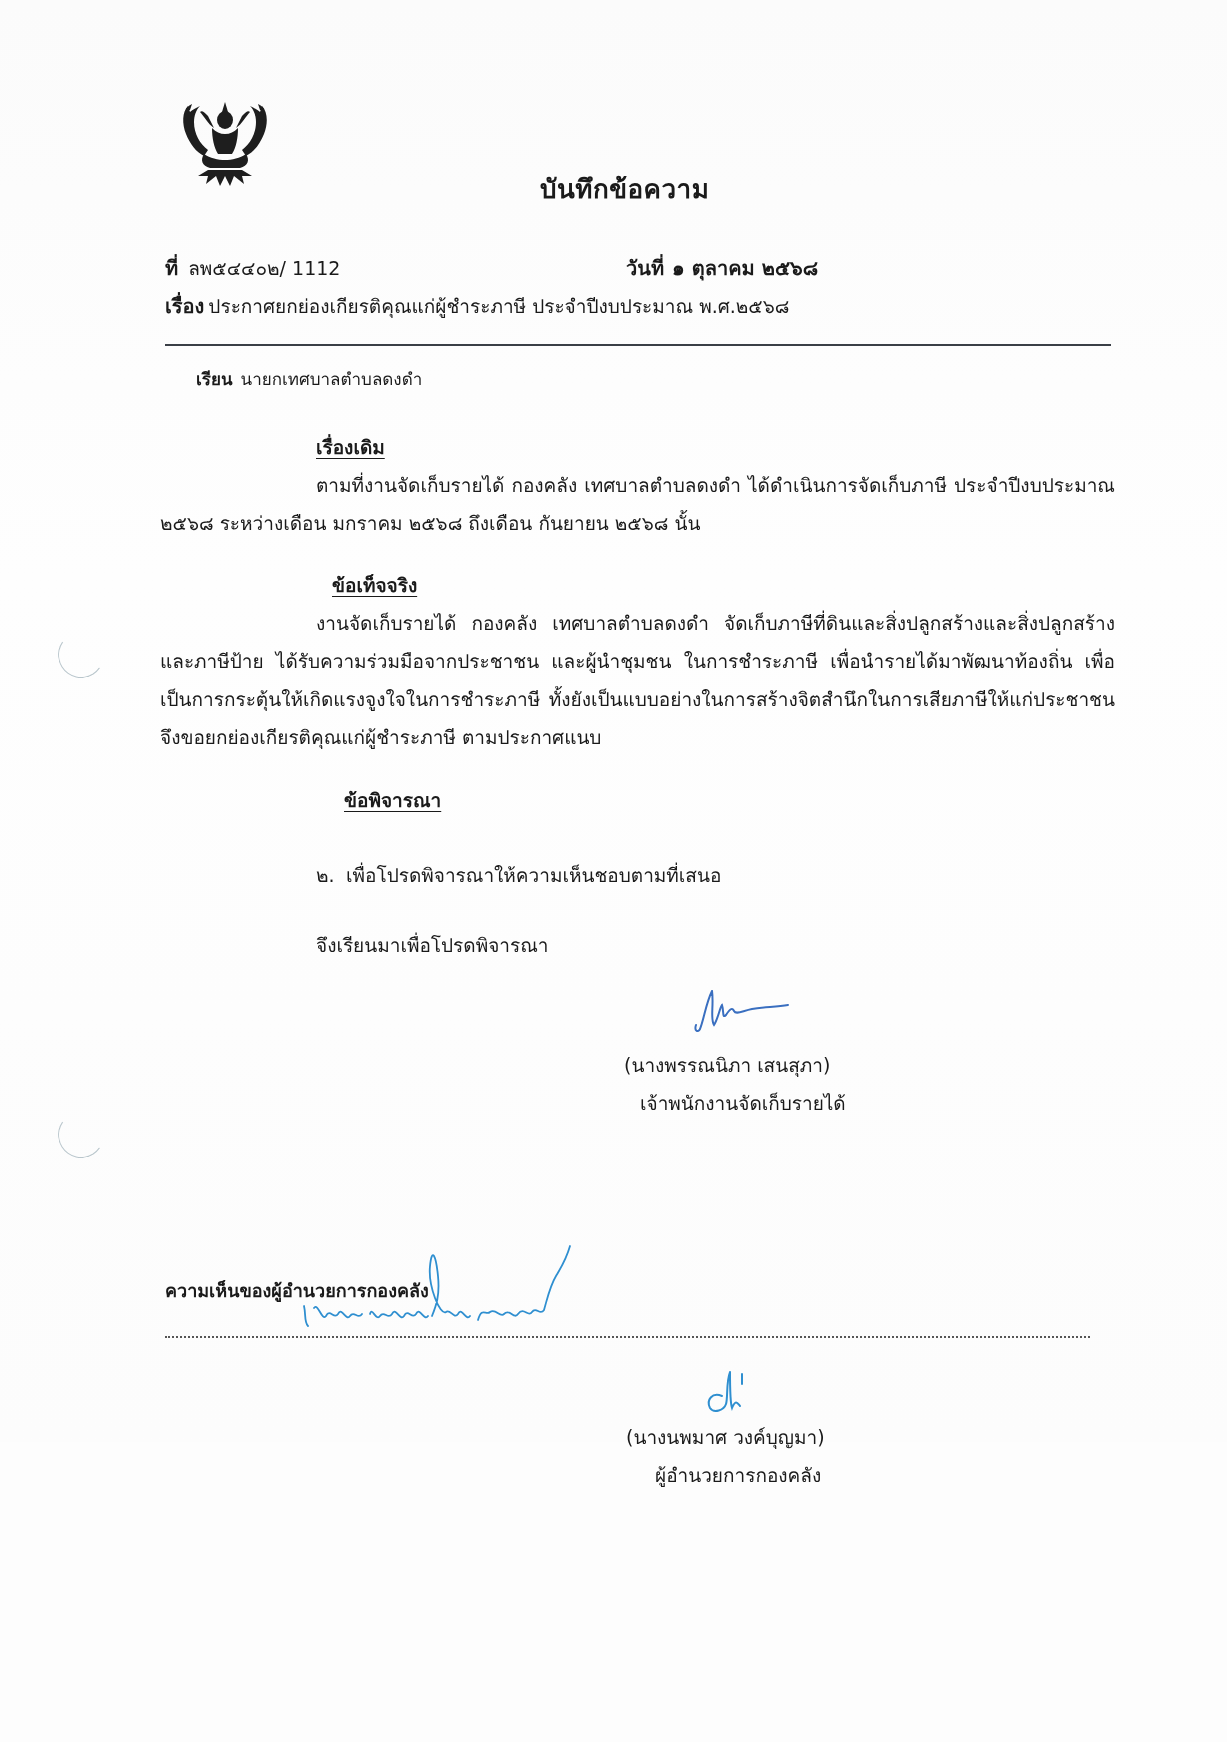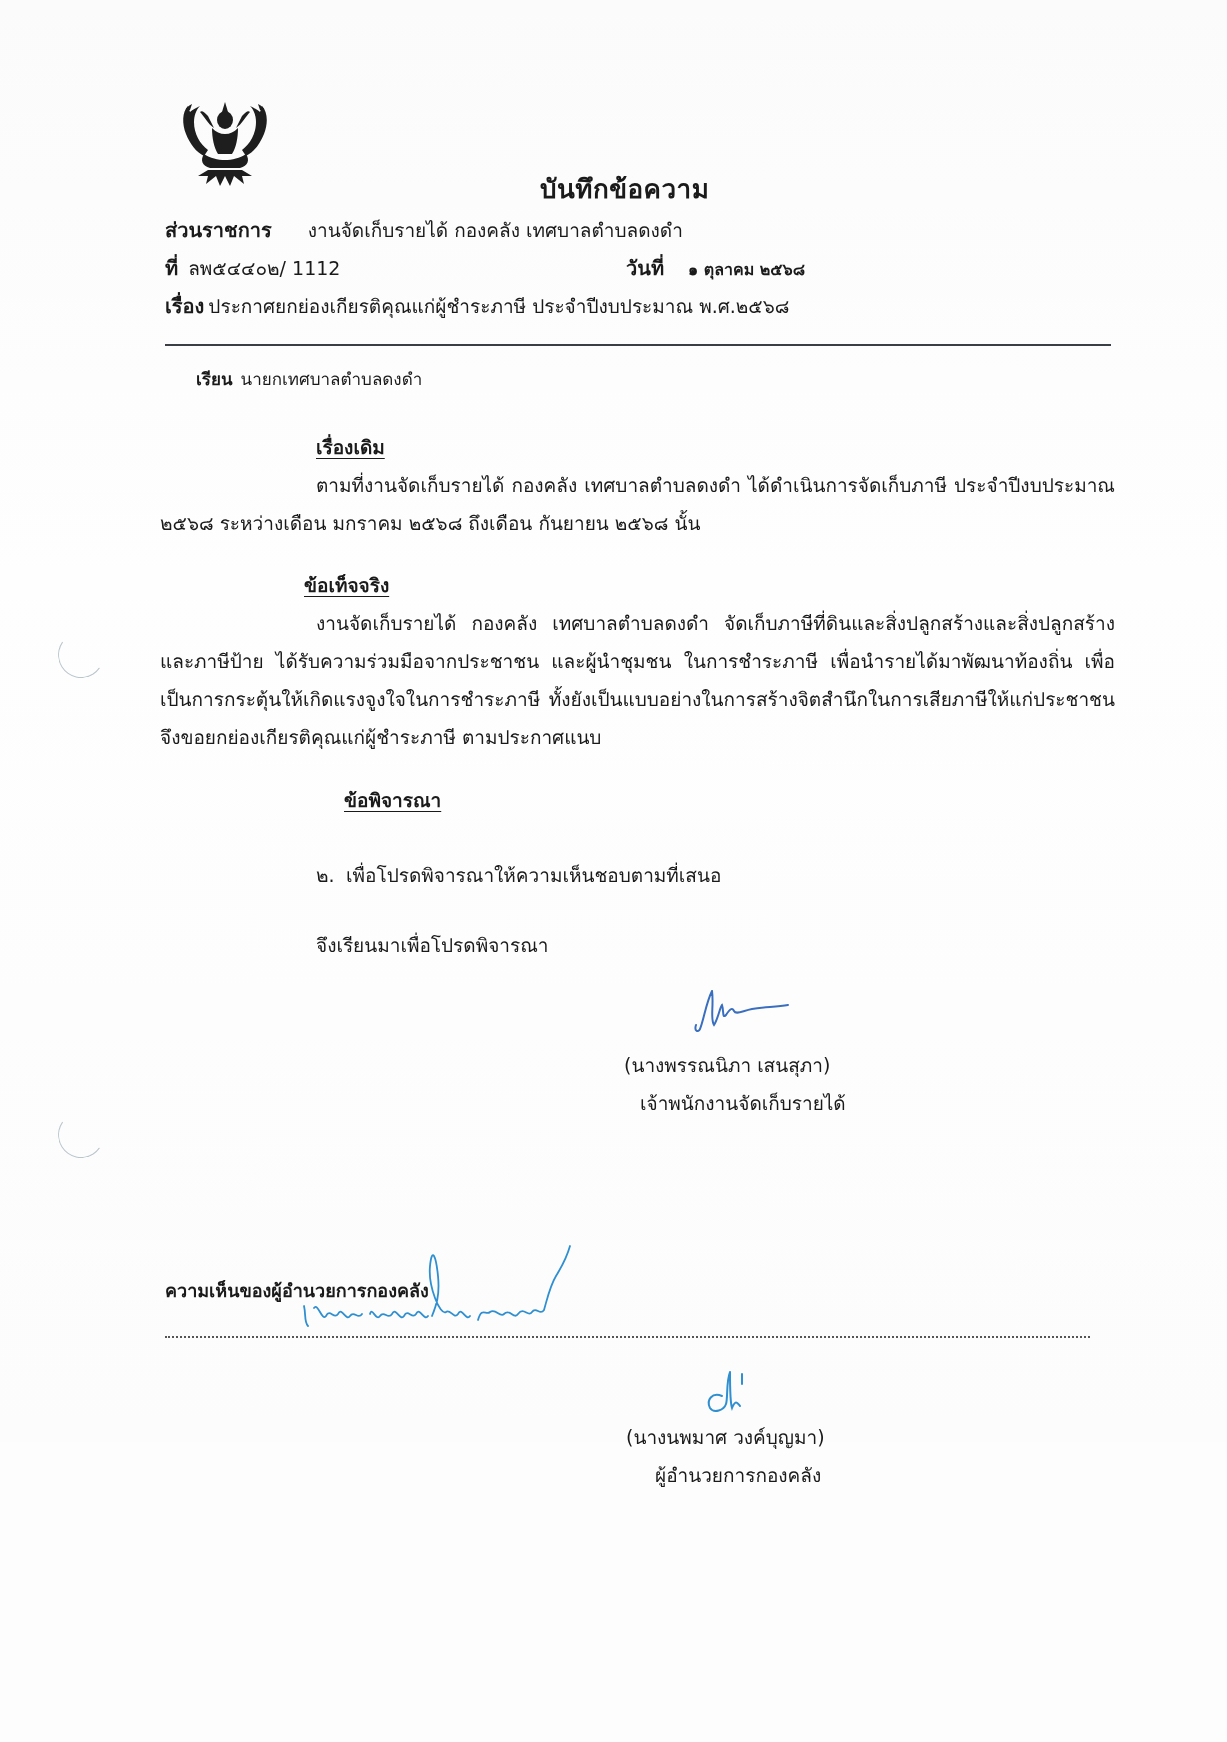--- a/index.html
+++ b/index.html
@@ -40,21 +40,21 @@
     .hdr-label { font-weight: bold; font-size: 20px; }
     .hdr-value { font-size: 19px; }
 
     .row-dept { left: 165px; top: 214px; }
     .row-dept .hdr-value { margin-left: 36px; }
 
     .row-ref { left: 165px; top: 252px; }
     .row-ref .hdr-value { margin-left: 10px; }
 
     .row-date { left: 626px; top: 252px; }
-    .row-date .hdr-value { margin-left: 24px; font-weight: bold; font-size: 16px; }
+    .row-date .hdr-value { margin-left: 8px; font-weight: bold; font-size: 20px; }
 
     .row-subject { left: 165px; top: 290px; }
     .row-subject .hdr-value { margin-left: 4px; }
 
     .header-rule {
       position: absolute;
       left: 165px; top: 344px;
       width: 946px; height: 0;
       border-top: 2px solid #3a3f46;
     }
@@ -134,23 +134,20 @@
       <path d="M34 30 C34 40 36 50 40 56 L54 56 C58 50 60 40 60 30 C56 34 52 36 47 36 C42 36 38 34 34 30 Z"></path>
 
       <path d="M26 56 C22 62 24 68 32 70 L62 70 C70 68 72 62 68 56 C62 60 54 62 47 62 C40 62 32 60 26 56 Z"></path>
 
       <path d="M30 72 L20 78 L30 78 L28 86 L38 78 L42 88 L47 78 L52 88 L56 78 L66 86 L64 78 L74 78 L64 72 Z"></path>
     </g>
   </svg>
 
   <div class="abs title">บันทึกข้อความ</div>
 
-  <div class="abs row-dept">
-    <span class="hdr-label">ส่วนราชการ</span><span class="hdr-value">งานจัดเก็บรายได้ กองคลัง  เทศบาลตำบลดงดำ</span>
-  </div>
 
   <div class="abs row-ref">
     <span class="hdr-label">ที่</span><span class="hdr-value">ลพ๕๔๔๐๒/ 1112</span>
   </div>
 
   <div class="abs row-date">
     <span class="hdr-label">วันที่</span><span class="hdr-value">๑ ตุลาคม ๒๕๖๘</span>
   </div>
 
   <div class="abs row-subject">
@@ -159,21 +156,21 @@
 
   <div class="header-rule"></div>
 
   <div class="abs salutation">
     <span class="lbl">เรียน</span><span class="val">นายกเทศบาลตำบลดงดำ</span>
   </div>
 
   <div class="abs section-head" style="left:316px; top:432px;">เรื่องเดิม</div>
   <div class="para" style="top:466px;">ตามที่งานจัดเก็บรายได้ กองคลัง เทศบาลตำบลดงดำ ได้ดำเนินการจัดเก็บภาษี ประจำปีงบประมาณ ๒๕๖๘ ระหว่างเดือน มกราคม ๒๕๖๘ ถึงเดือน กันยายน ๒๕๖๘ นั้น</div>
 
-  <div class="abs section-head" style="left:304px; top:570px;">ข้อเท็จจริง</div>
+  <div class="abs section-head" style="left:332px; top:570px;">ข้อเท็จจริง</div>
   <div class="para" style="top:604px;">งานจัดเก็บรายได้ กองคลัง เทศบาลตำบลดงดำ จัดเก็บภาษีที่ดินและสิ่งปลูกสร้างและสิ่งปลูกสร้าง และภาษีป้าย ได้รับความร่วมมือจากประชาชน และผู้นำชุมชน ในการชำระภาษี เพื่อนำรายได้มาพัฒนาท้องถิ่น เพื่อเป็นการกระตุ้นให้เกิดแรงจูงใจในการชำระภาษี ทั้งยังเป็นแบบอย่างในการสร้างจิตสำนึกในการเสียภาษีให้แก่ประชาชน จึงขอยกย่องเกียรติคุณแก่ผู้ชำระภาษี ตามประกาศแนบ</div>
 
   <div class="abs section-head" style="left:316px; top:785px;margin-left:28px;">ข้อพิจารณา</div>
 
   <div class="abs list-item" style="left:316px; top:860px;">
     <span class="num">๒.</span><span>เพื่อโปรดพิจารณาให้ความเห็นชอบตามที่เสนอ</span>
   </div>
 
   <div class="abs body-text" style="left:316px; top:930px; line-height:normal;">จึงเรียนมาเพื่อโปรดพิจารณา</div>
 

